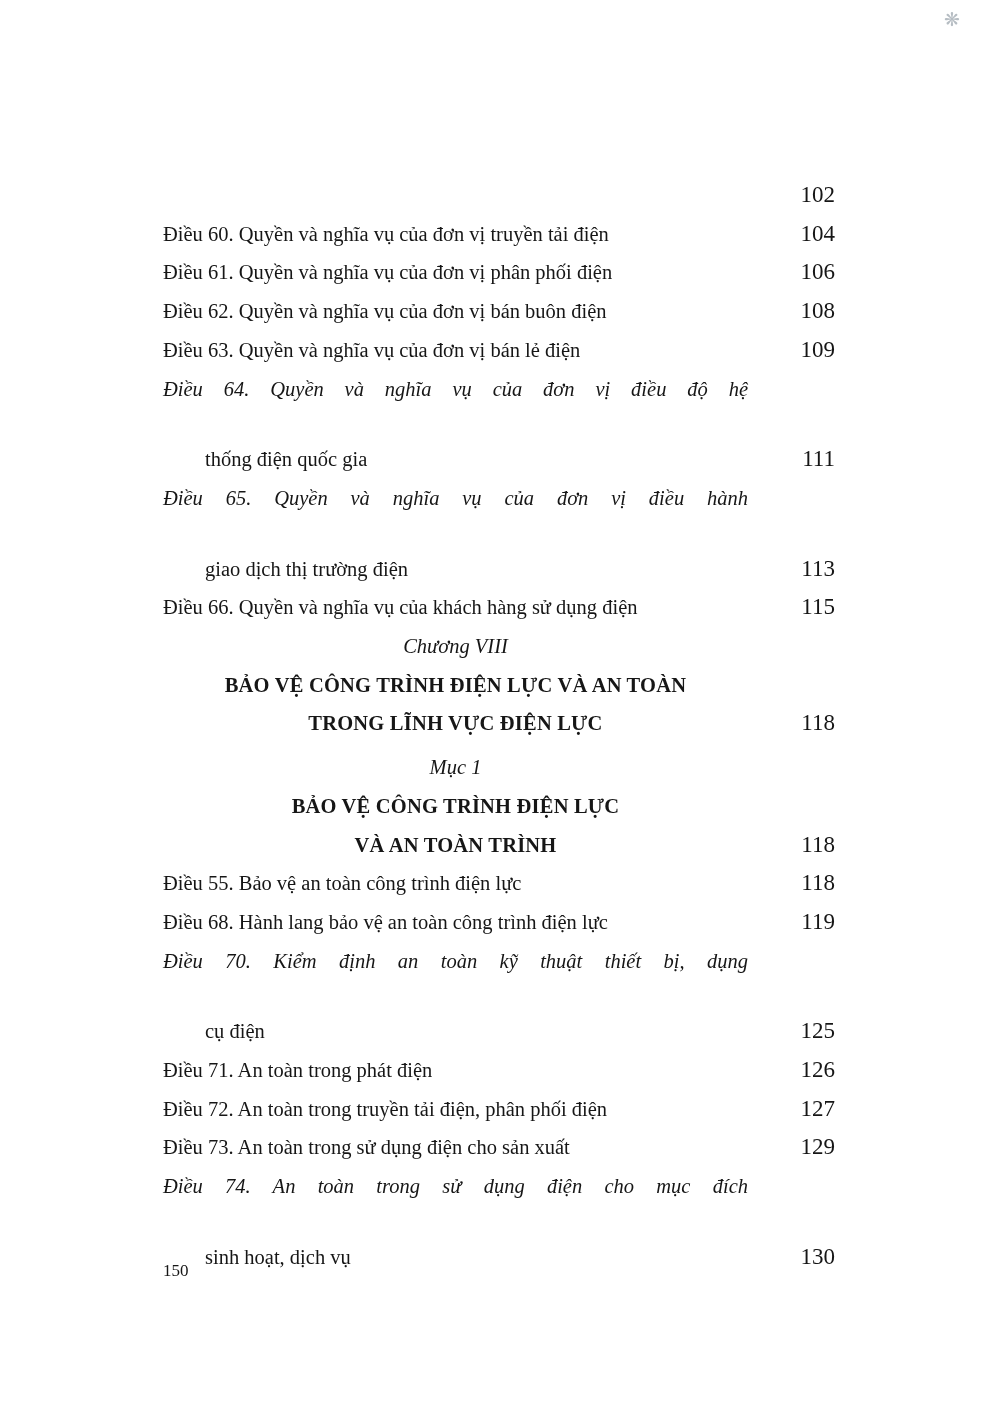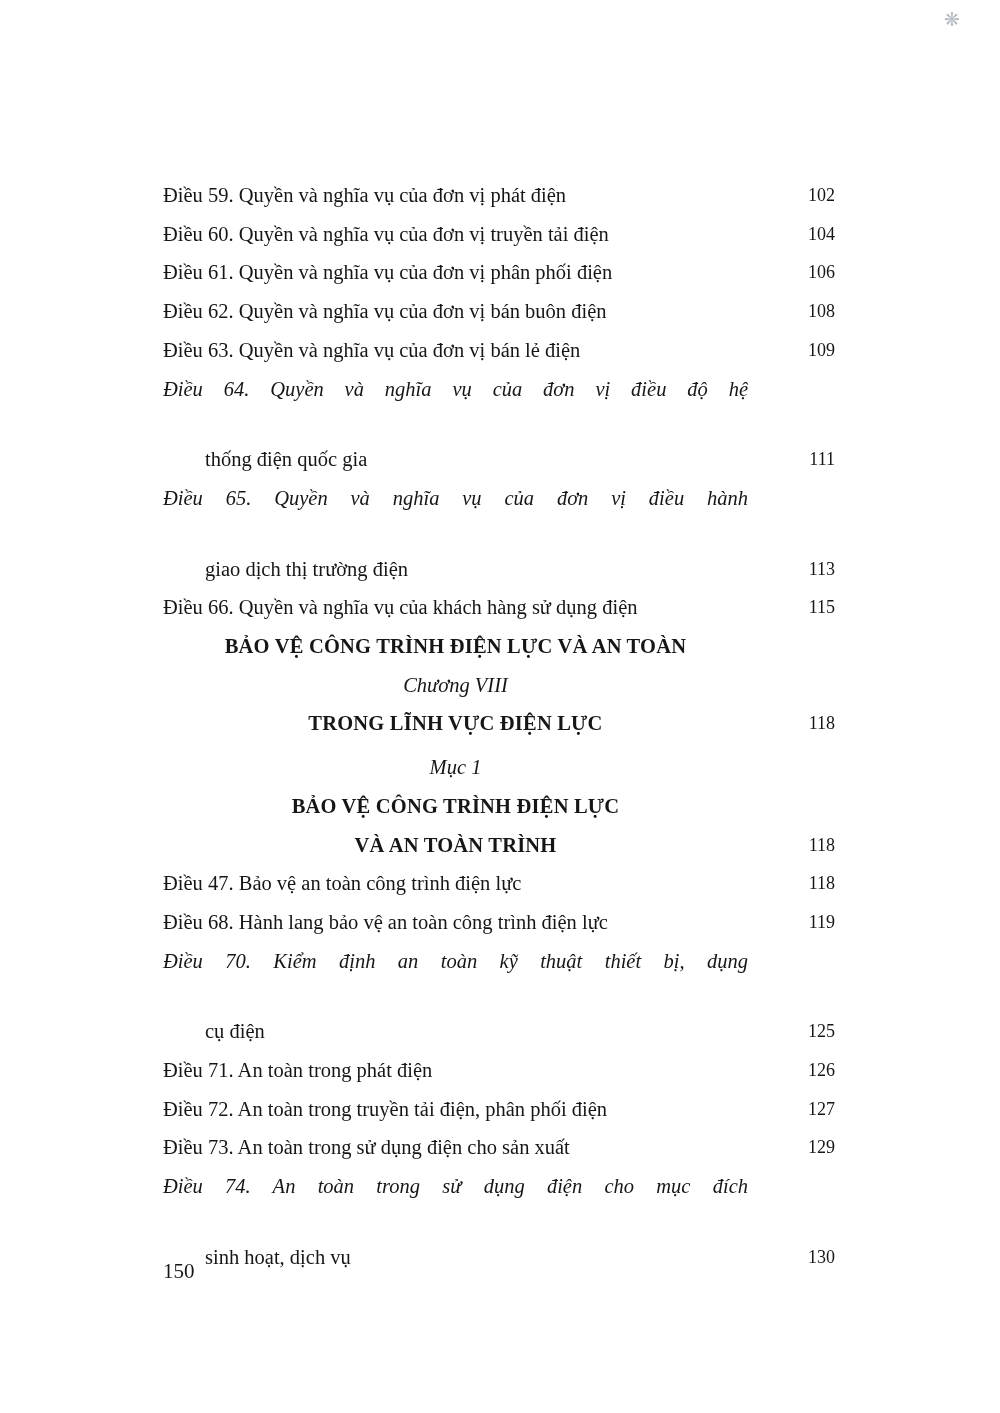--- a/index.html
+++ b/index.html
@@ -60,57 +60,57 @@
     font-weight: bold;
     letter-spacing: 0.2px;
   }
   .line.space-before {
     margin-top: 5px;
   }
   .pg {
     position: absolute;
     right: 0;
     top: 0;
-    font-size: 18px;
+    font-size: 23px;
     line-height: 38.7px;
     font-weight: normal;
     font-style: normal;
   }
   .footer-pagenum {
     position: absolute;
     left: 163px;
     top: 1252px;
-    font-size: 21px;
+    font-size: 17px;
     line-height: 38px;
   }
 </style>
 </head>
 <body>
 
 <div class="page">
   <div class="corner-ornament">❋</div>
 
   <div class="content">
-      <div class="line"><span class="txt">Điều 59. Quyền và nghĩa vụ của đơn vị phát điện</span><span class="pg">102</span></div>
+      <div class="line"><span class="pg">102</span></div>
       <div class="line"><span class="txt">Điều 60. Quyền và nghĩa vụ của đơn vị truyền tải điện</span><span class="pg">104</span></div>
       <div class="line"><span class="txt">Điều 61. Quyền và nghĩa vụ của đơn vị phân phối điện</span><span class="pg">106</span></div>
       <div class="line"><span class="txt">Điều 62. Quyền và nghĩa vụ của đơn vị bán buôn điện</span><span class="pg">108</span></div>
       <div class="line"><span class="txt">Điều 63. Quyền và nghĩa vụ của đơn vị bán lẻ điện</span><span class="pg">109</span></div>
       <div class="line justify"><span class="txt">Điều 64. Quyền và nghĩa vụ của đơn vị điều độ hệ</span></div>
       <div class="line indent"><span class="txt">thống điện quốc gia</span><span class="pg">111</span></div>
       <div class="line justify"><span class="txt">Điều 65. Quyền và nghĩa vụ của đơn vị điều hành</span></div>
       <div class="line indent"><span class="txt">giao dịch thị trường điện</span><span class="pg">113</span></div>
       <div class="line"><span class="txt">Điều 66. Quyền và nghĩa vụ của khách hàng sử dụng điện</span><span class="pg">115</span></div>
+      <div class="line center italic"><span class="txt">Chương VIII</span></div>
       <div class="line center bold"><span class="txt">BẢO VỆ CÔNG TRÌNH ĐIỆN LỰC VÀ AN TOÀN</span></div>
-      <div class="line center italic"><span class="txt">Chương VIII</span></div>
       <div class="line center bold"><span class="txt">TRONG LĨNH VỰC ĐIỆN LỰC</span><span class="pg">118</span></div>
       <div class="line center italic space-before"><span class="txt">Mục 1</span></div>
       <div class="line center bold"><span class="txt">BẢO VỆ CÔNG TRÌNH ĐIỆN LỰC</span></div>
       <div class="line center bold"><span class="txt">VÀ AN TOÀN TRÌNH</span><span class="pg">118</span></div>
-      <div class="line"><span class="txt">Điều 47. Bảo vệ an toàn công trình điện lực</span><span class="pg">118</span></div>
+      <div class="line"><span class="txt">Điều 55. Bảo vệ an toàn công trình điện lực</span><span class="pg">118</span></div>
       <div class="line"><span class="txt">Điều 68. Hành lang bảo vệ an toàn công trình điện lực</span><span class="pg">119</span></div>
       <div class="line justify"><span class="txt">Điều 70. Kiểm định an toàn kỹ thuật thiết bị, dụng</span></div>
       <div class="line indent"><span class="txt">cụ điện</span><span class="pg">125</span></div>
       <div class="line"><span class="txt">Điều 71. An toàn trong phát điện</span><span class="pg">126</span></div>
       <div class="line"><span class="txt">Điều 72. An toàn trong truyền tải điện, phân phối điện</span><span class="pg">127</span></div>
       <div class="line"><span class="txt">Điều 73. An toàn trong sử dụng điện cho sản xuất</span><span class="pg">129</span></div>
       <div class="line justify"><span class="txt">Điều 74. An toàn trong sử dụng điện cho mục đích</span></div>
       <div class="line indent"><span class="txt">sinh hoạt, dịch vụ</span><span class="pg">130</span></div>
     </div>
 

